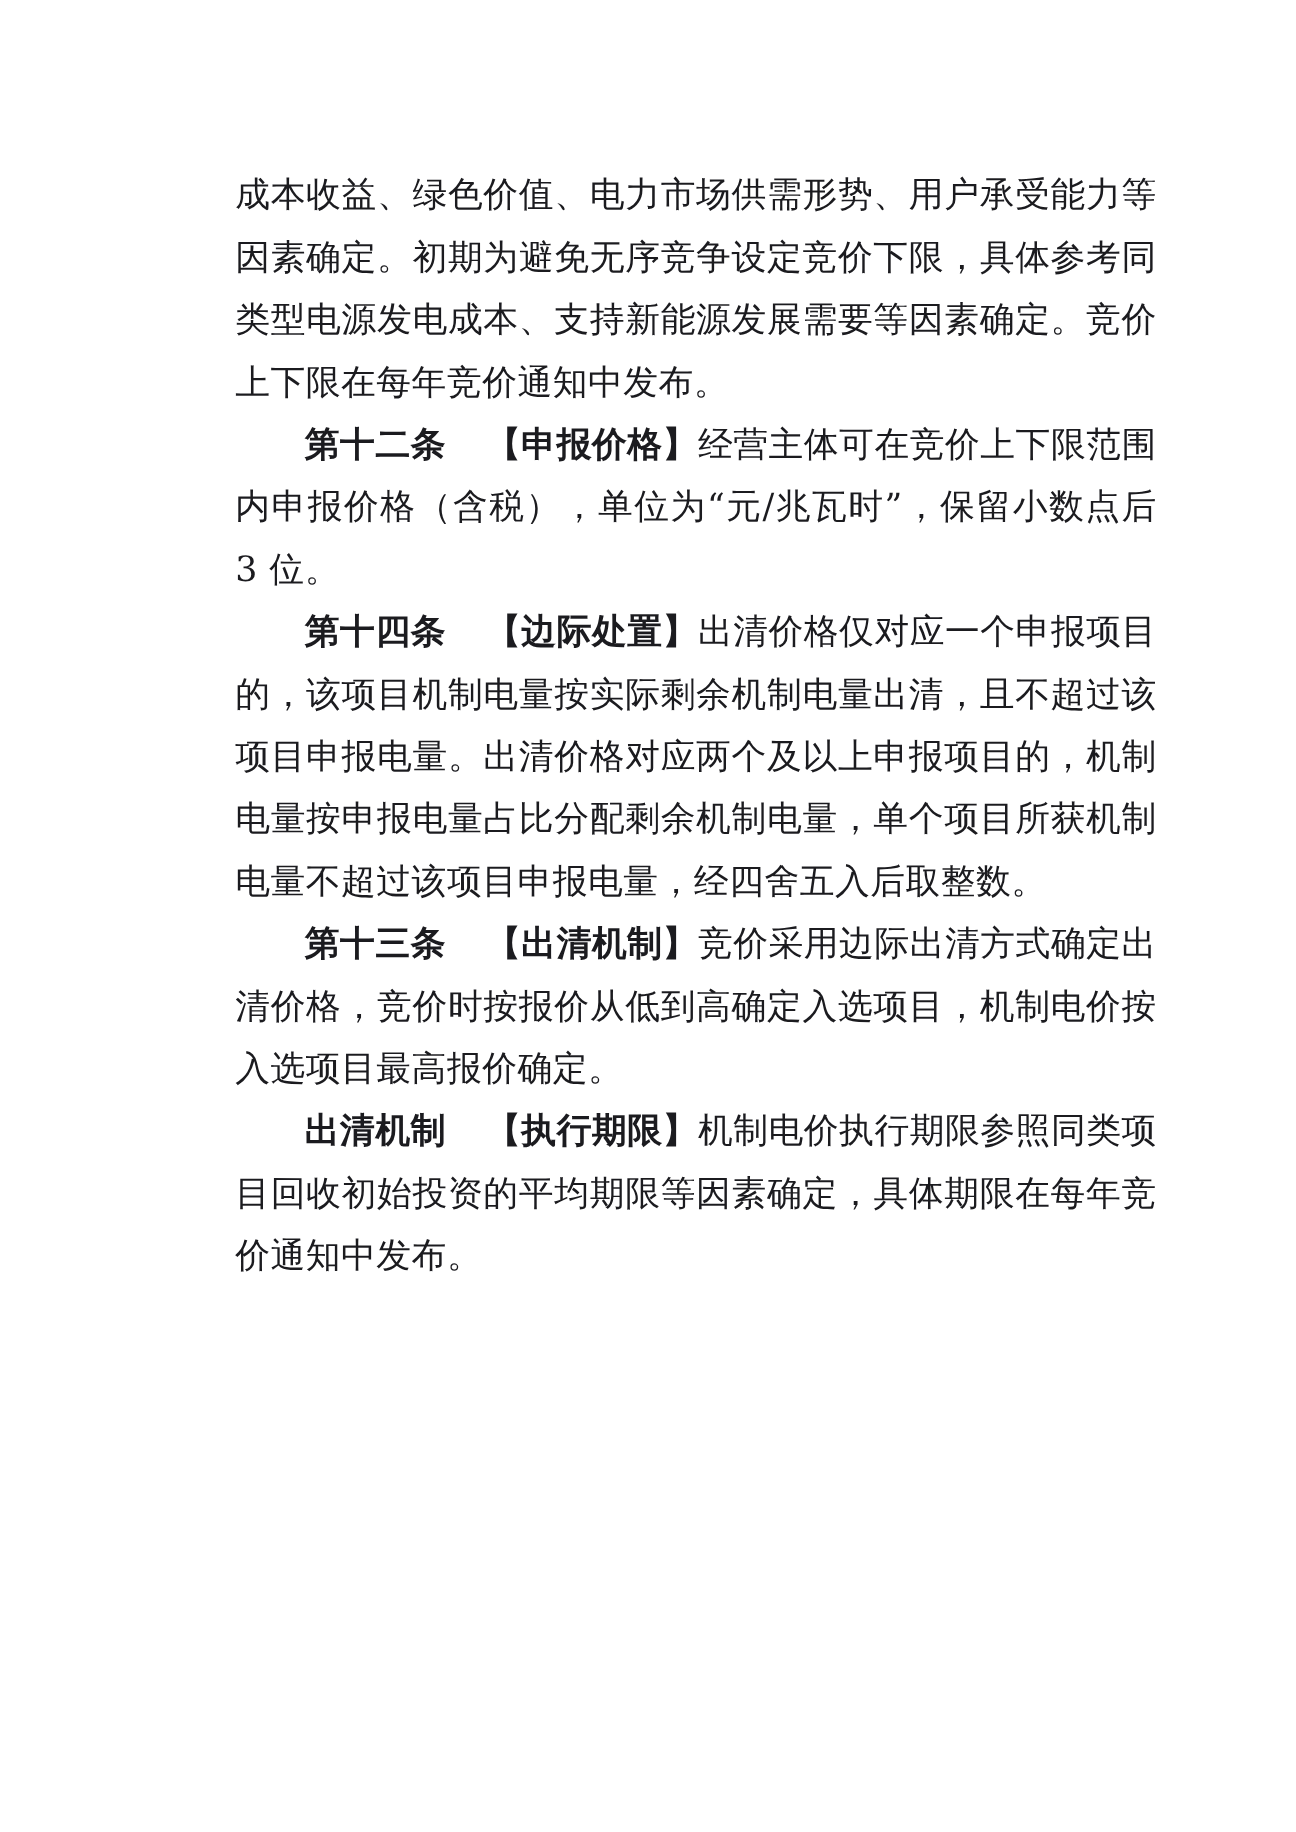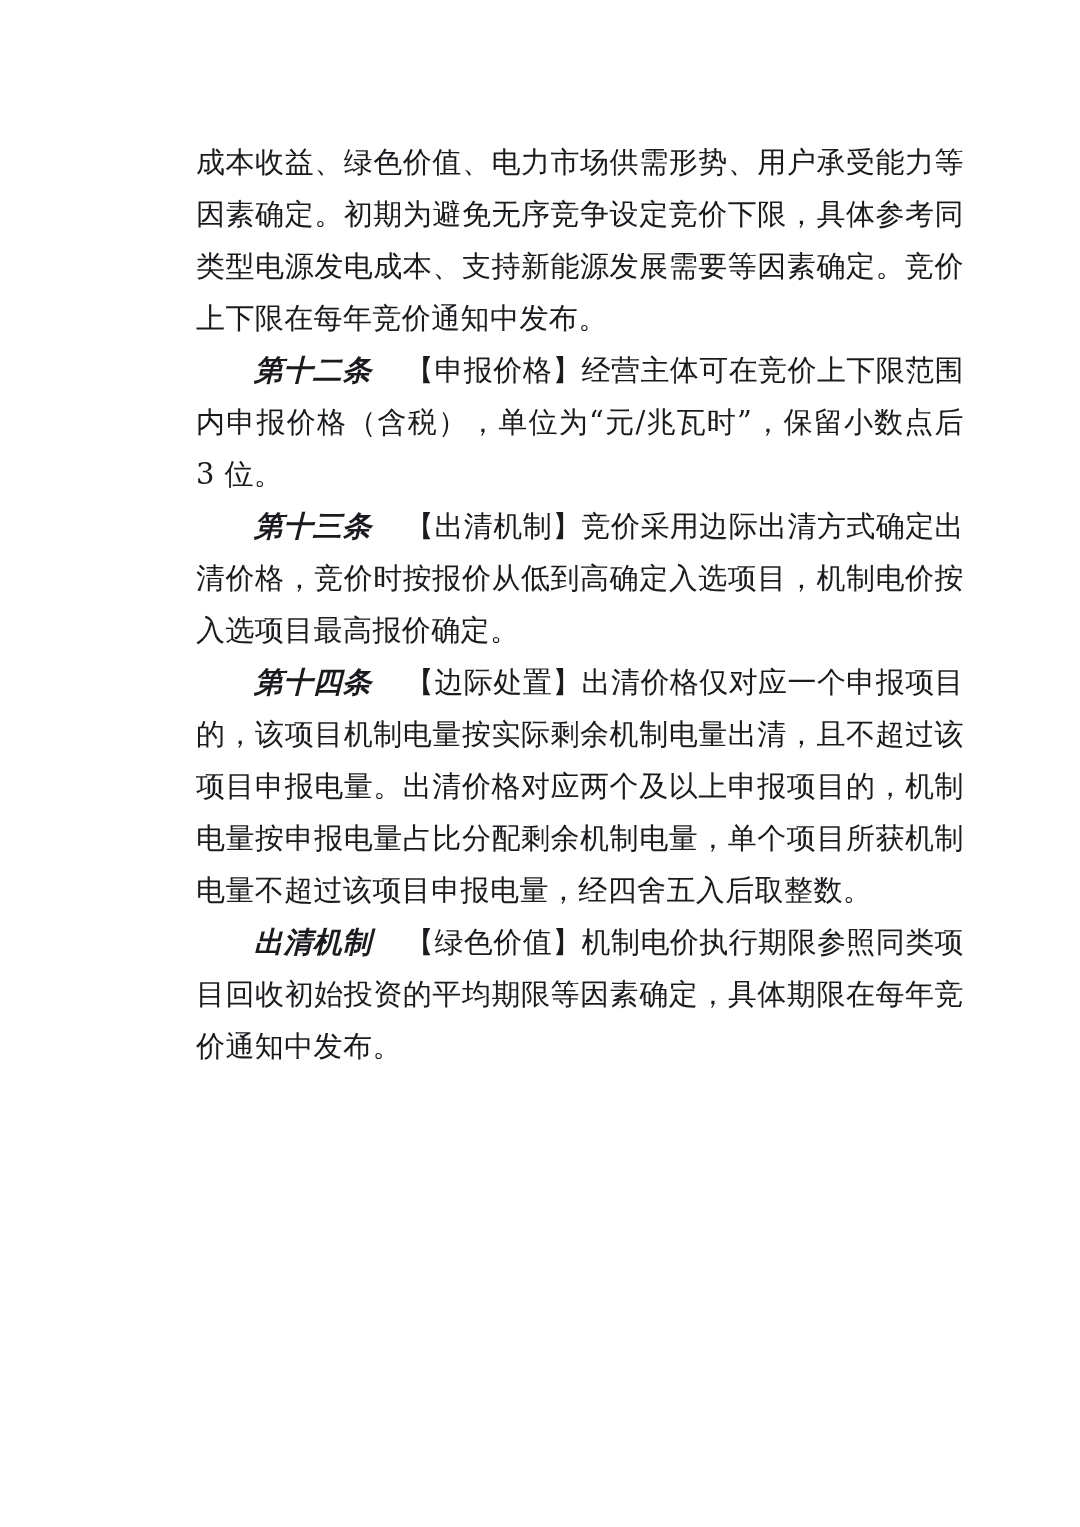--- a/index.html
+++ b/index.html
@@ -31,28 +31,27 @@
     text-justify: inter-ideograph;
     word-break: break-all;
     color: #1b1b1f;
   }
   .para.indent {
     text-indent: 2em;
   }
   .article-no {
     font-weight: 700;
     margin-right: 1.15em;
-    font-style: italic;
   }
   .article-title {
-    font-weight: 400;
+    font-weight: 700;
   }
 </style>
 </head>
 <body>
 
 <main class="page">
     <p class="para"><span>成本收益、绿色价值、电力市场供需形势、用户承受能力等因素确定。初期为避免无序竞争设定竞价下限，具体参考同类型电源发电成本、支持新能源发展需要等因素确定。竞价上下限在每年竞价通知中发布。</span></p>
     <p class="para indent"><b class="article-no">第十二条</b><b class="article-title">【申报价格】</b><span>经营主体可在竞价上下限范围内申报价格（含税），单位为“元/兆瓦时”，保留小数点后 3 位。</span></p>
+    <p class="para indent"><b class="article-no">第十四条</b><b class="article-title">【边际处置】</b><span>出清价格仅对应一个申报项目的，该项目机制电量按实际剩余机制电量出清，且不超过该项目申报电量。出清价格对应两个及以上申报项目的，机制电量按申报电量占比分配剩余机制电量，单个项目所获机制电量不超过该项目申报电量，经四舍五入后取整数。</span></p>
     <p class="para indent"><b class="article-no">第十三条</b><b class="article-title">【出清机制】</b><span>竞价采用边际出清方式确定出清价格，竞价时按报价从低到高确定入选项目，机制电价按入选项目最高报价确定。</span></p>
-    <p class="para indent"><b class="article-no">第十四条</b><b class="article-title">【边际处置】</b><span>出清价格仅对应一个申报项目的，该项目机制电量按实际剩余机制电量出清，且不超过该项目申报电量。出清价格对应两个及以上申报项目的，机制电量按申报电量占比分配剩余机制电量，单个项目所获机制电量不超过该项目申报电量，经四舍五入后取整数。</span></p>
-    <p class="para indent"><b class="article-no">出清机制</b><b class="article-title">【绿色价值】</b><span>机制电价执行期限参照同类项目回收初始投资的平均期限等因素确定，具体期限在每年竞价通知中发布。</span></p>
+    <p class="para indent"><b class="article-no">出清机制</b><b class="article-title">【执行期限】</b><span>机制电价执行期限参照同类项目回收初始投资的平均期限等因素确定，具体期限在每年竞价通知中发布。</span></p>
   </main>
 
 </body></html>

